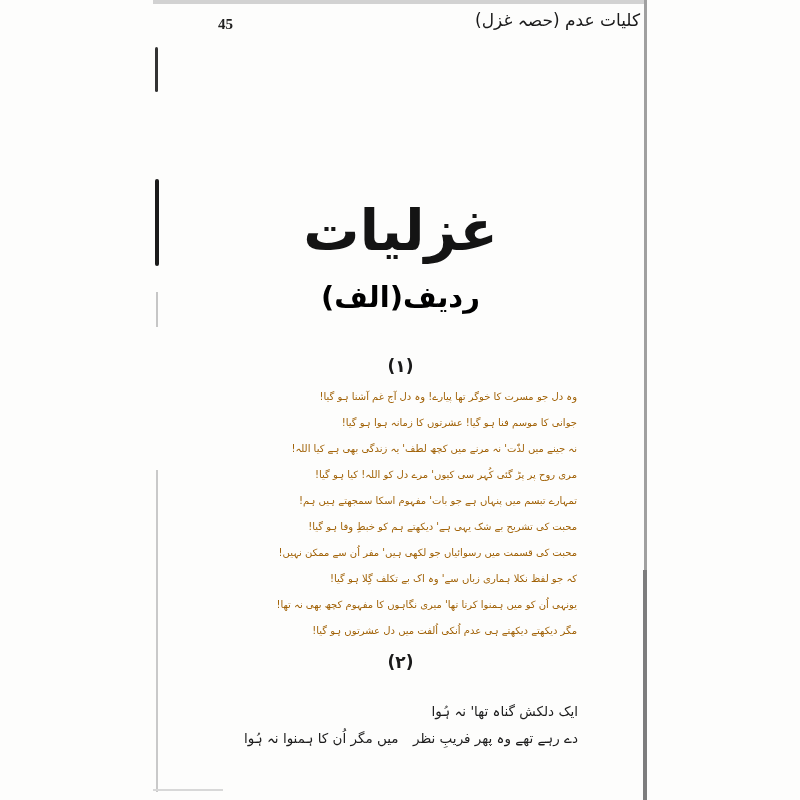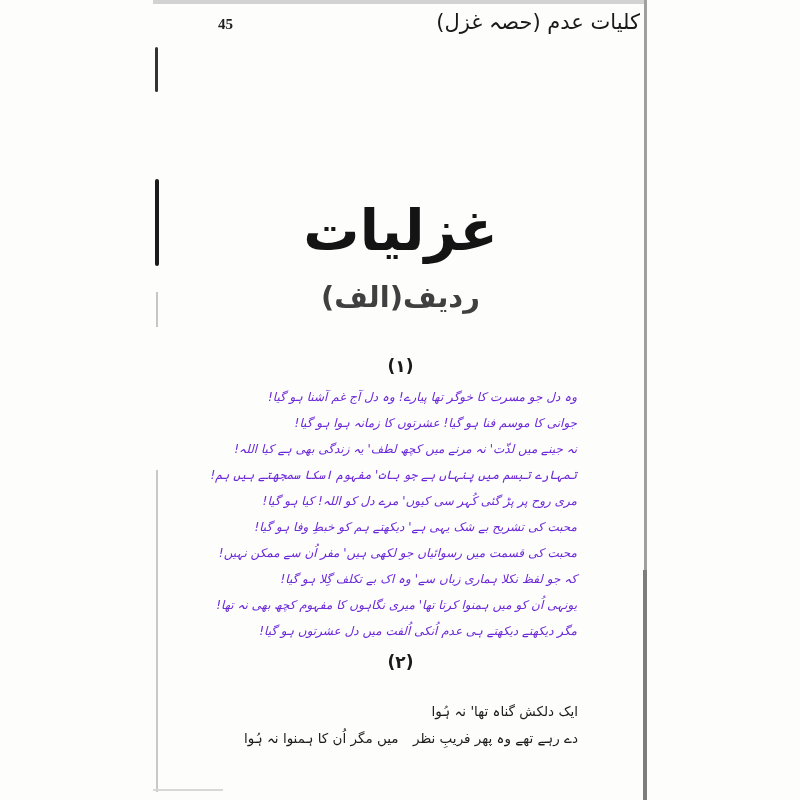--- a/index.html
+++ b/index.html
@@ -47,46 +47,46 @@
   }
 
   
   .page-number {
     position: absolute; left: 218px; top: 16px;
     font-family: "Liberation Serif", serif;
     font-weight: bold; font-size: 15px; color: #222;
   }
   .header-title {
     position: absolute; right: 160px; top: 10px;
-    direction: rtl; font-size: 21px; color: #1a1a1a;
+    direction: rtl; font-size: 17px; color: #1a1a1a;
     white-space: nowrap;
   }
 
   
   .center-band { position: absolute; left: 156px; width: 489px; text-align: center; direction: rtl; }
   .main-title {
     top: 168px; font-size: 56px; font-weight: bold; color: #141414;
     letter-spacing: 1px;
     margin-top: 30px;
   }
   .subtitle {
-    top: 280px; font-size: 29px; font-weight: bold; color: #404040;
+    top: 280px; font-size: 29px; font-weight: bold; color: #000000;
   }
   .marker { font-size: 17px; color: #1a1a1a; font-weight: bold; }
   .marker-1 { top: 356px; }
   .marker-2 { top: 652px; }
 
   
   .ghazal1 {
     position: absolute; left: 227px; top: 384px; width: 350px;
     direction: rtl; text-align: right;
   }
   .ghazal1 .line {
     height: 26px; line-height: 26px;
-    font-size: 12px; white-space: nowrap; color: #6d28d9; font-style: italic;
+    font-size: 10px; white-space: nowrap; color: #a16207;
   }
 
   
   .ghazal2 {
     position: absolute; left: 244px; top: 684px; width: 334px;
     direction: rtl;
   }
   .couplet-row {
     display: flex; justify-content: space-between;
     height: 27px; line-height: 27px;
@@ -113,22 +113,22 @@
   <div class="header-title">کلیات عدم (حصہ غزل)</div>
 
   <div class="center-band main-title">غزلیات</div>
   <div class="center-band subtitle">ردیف(الف)</div>
 
   <div class="center-band marker marker-1">(۱)</div>
   <div class="ghazal1">
     <div class="line">وہ دل جو مسرت کا خوگر تھا پیارے! وہ دل آج غم آشنا ہو گیا!</div>
     <div class="line">جوانی کا موسم فنا ہو گیا! عشرتوں کا زمانہ ہوا ہو گیا!</div>
     <div class="line">نہ جینے میں لذّت' نہ مرنے میں کچھ لطف' یہ زندگی بھی ہے کیا اللہ!</div>
+    <div class="line">مری روح پر پڑ گئی کُہر سی کیوں' مرے دل کو اللہ! کیا ہو گیا!</div>
     <div class="line">تمہارے تبسم میں پنہاں ہے جو بات' مفہوم اسکا سمجھتے ہیں ہم!</div>
-    <div class="line">مری روح پر پڑ گئی کُہر سی کیوں' مرے دل کو اللہ! کیا ہو گیا!</div>
     <div class="line">محبت کی تشریح بے شک یہی ہے' دیکھتے ہم کو خبطِ وفا ہو گیا!</div>
     <div class="line">محبت کی قسمت میں رسوائیاں جو لکھی ہیں' مفر اُن سے ممکن نہیں!</div>
     <div class="line">کہ جو لفظ نکلا ہماری زباں سے' وہ اک بے تکلف گِلا ہو گیا!</div>
     <div class="line">یونہی اُن کو میں ہمنوا کرتا تھا' میری نگاہوں کا مفہوم کچھ بھی نہ تھا!</div>
     <div class="line">مگر دیکھتے دیکھتے ہی عدم اُنکی اُلفت میں دل عشرتوں ہو گیا!</div>
   </div>
 
   <div class="center-band marker marker-2">(۲)</div>
   <div class="ghazal2">
     <div class="couplet-row">

